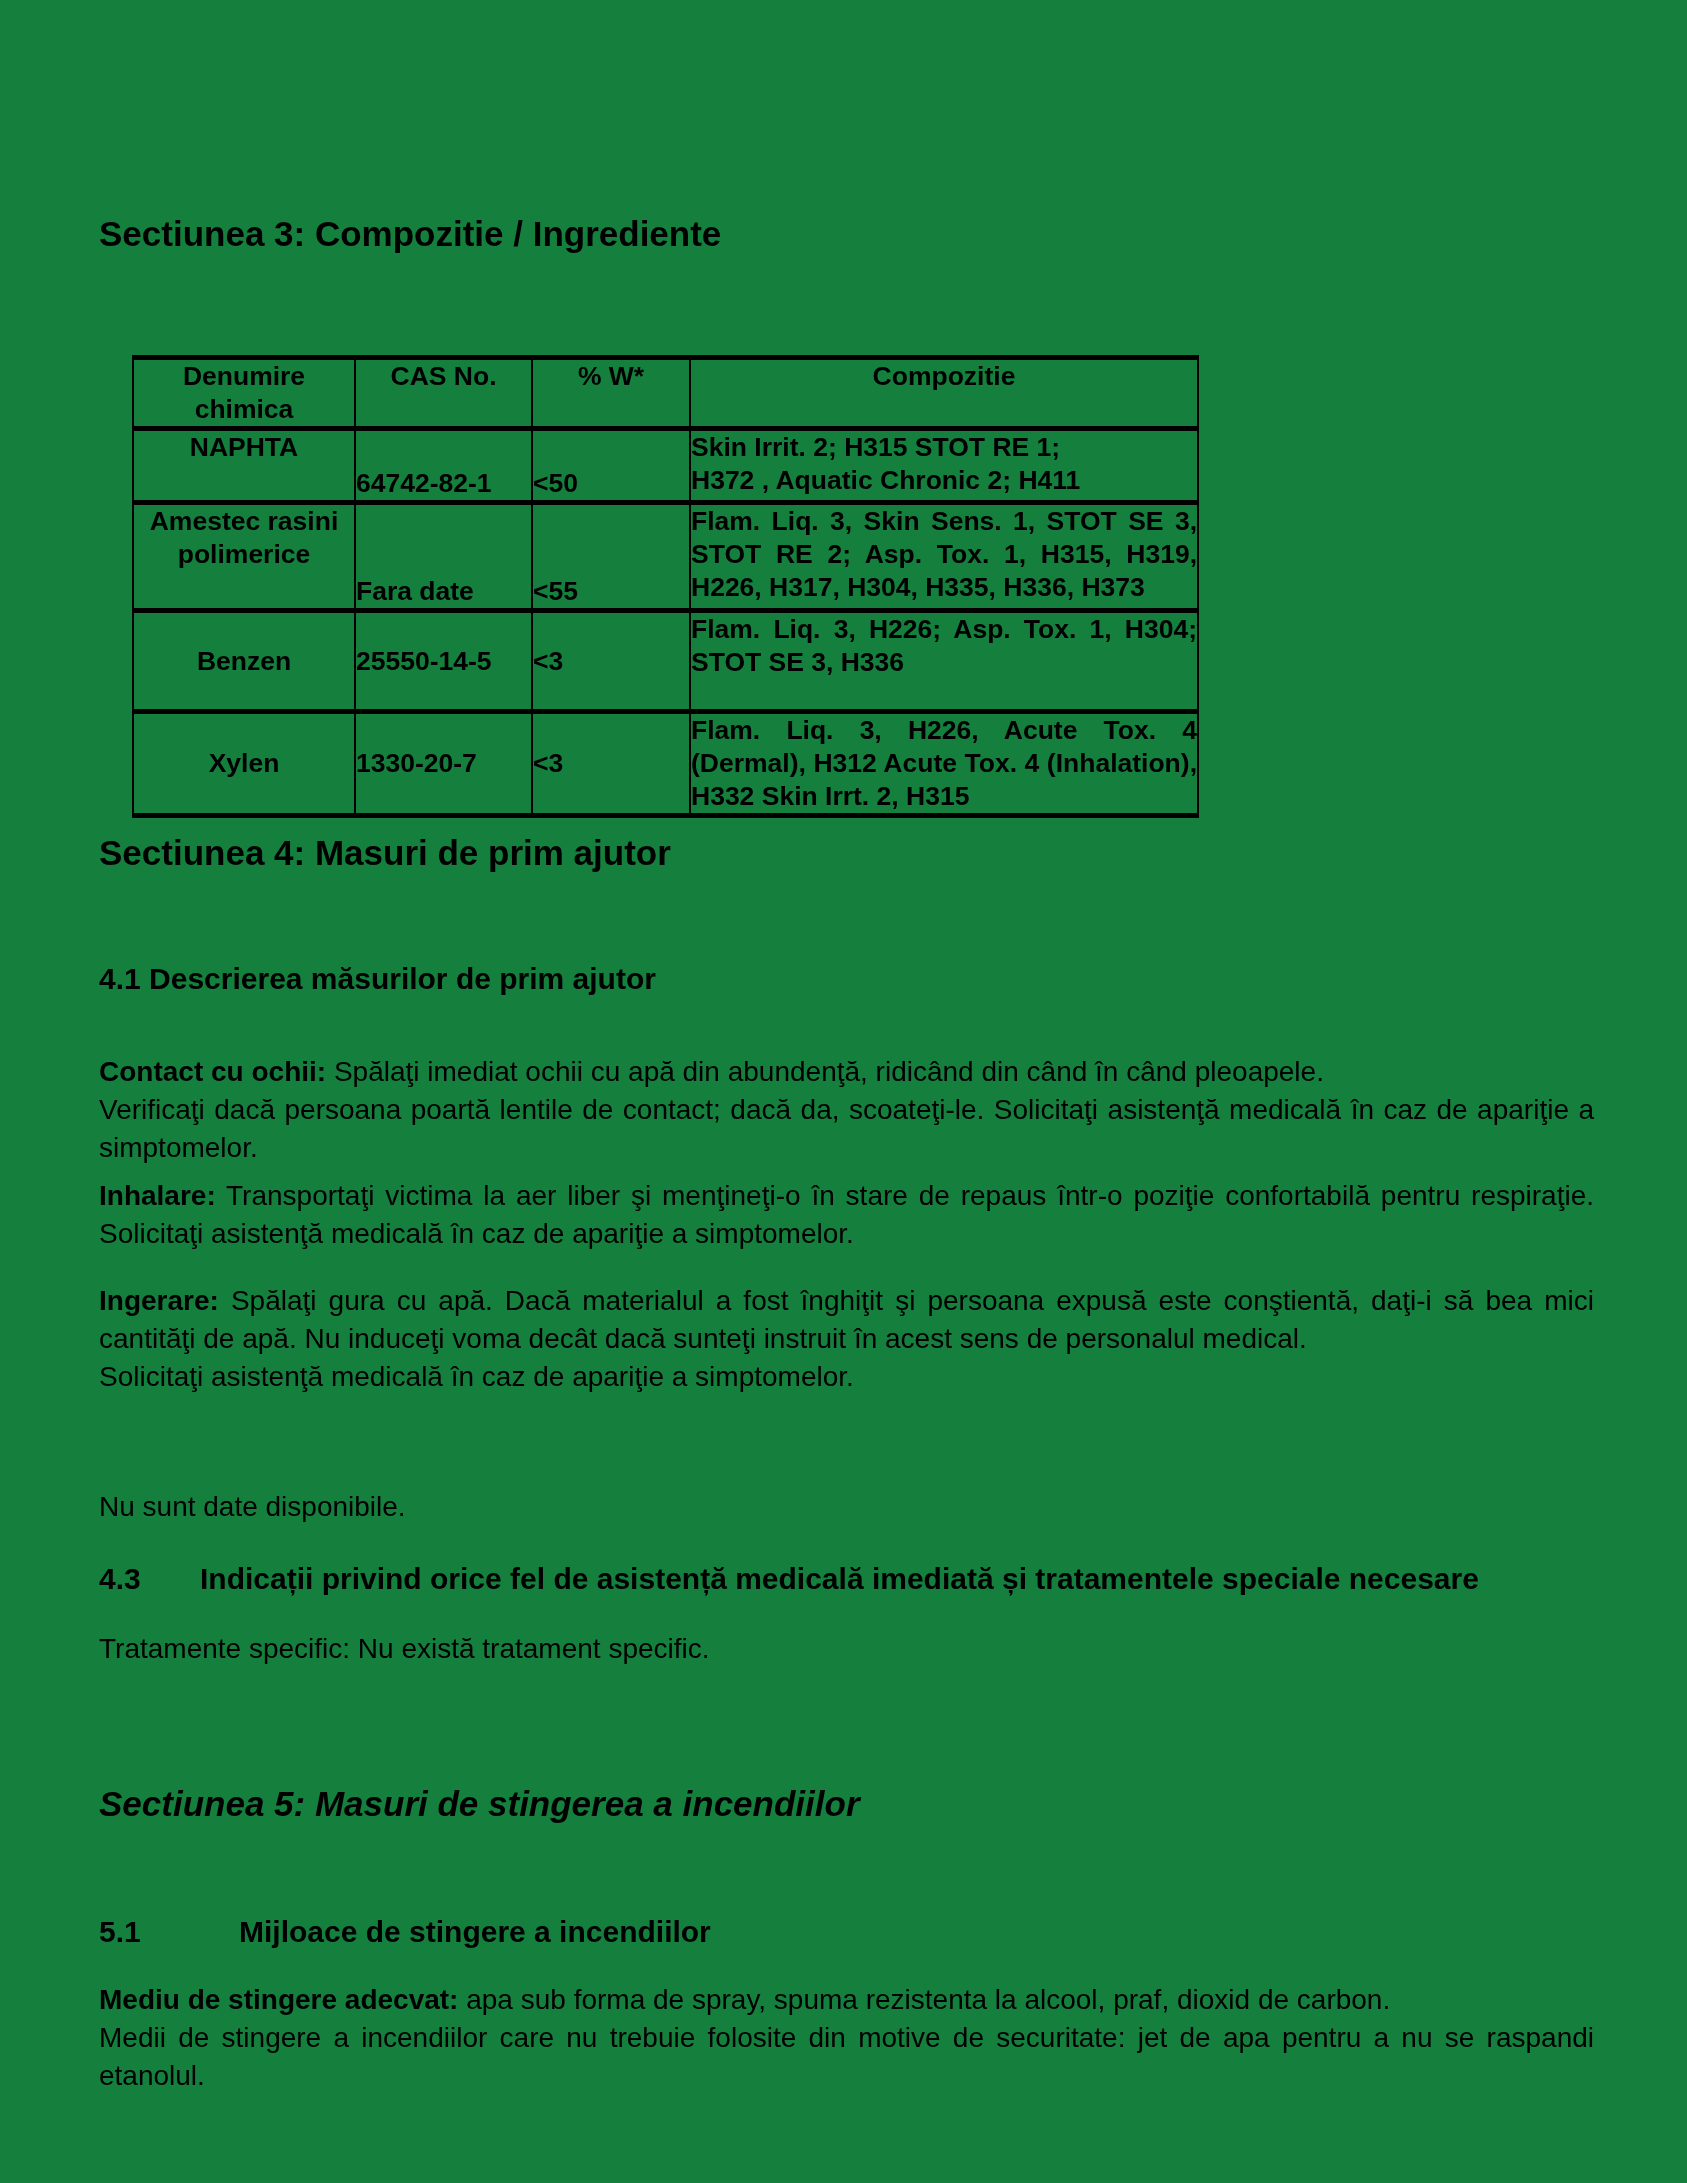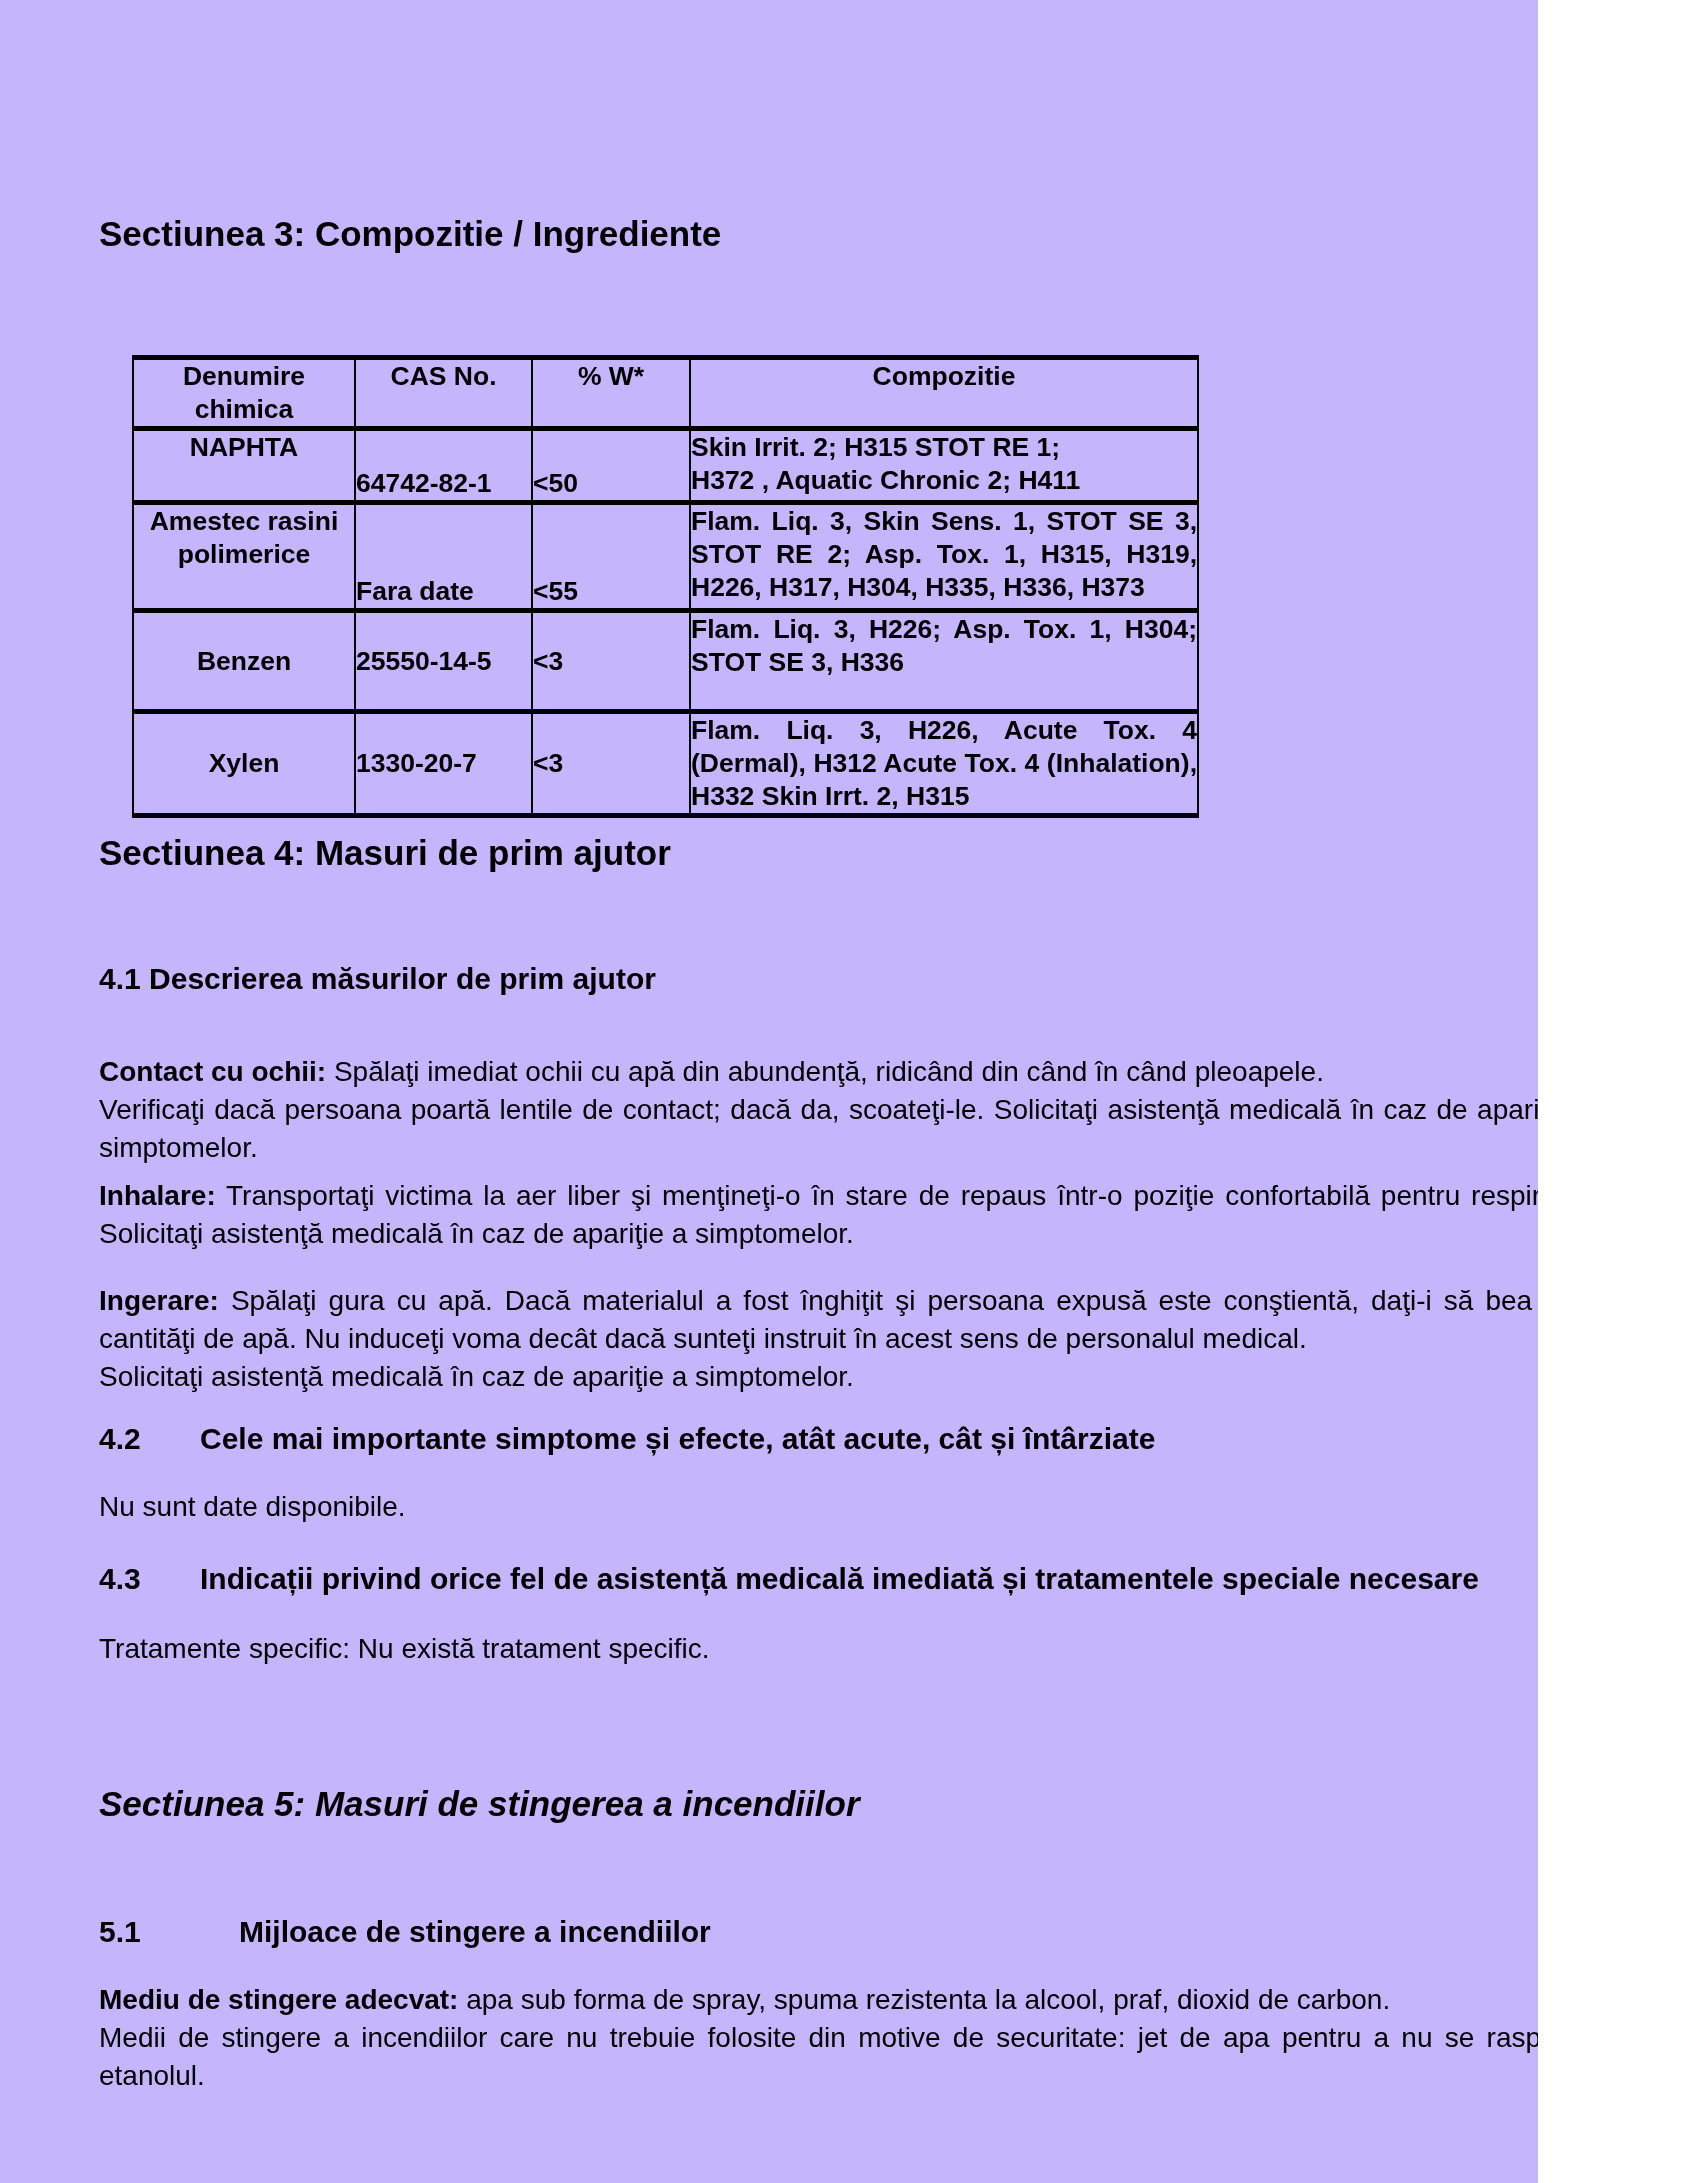--- a/index.html
+++ b/index.html
@@ -1,21 +1,21 @@
 <!DOCTYPE html>
 <html style="font-size:10.6px"><head>
 <meta charset="utf-8">
 <style>
   html,body{margin:0;padding:0;background:#ffffff;}
   body{
     width:1687px;height:2183px;
     font-family:"Liberation Sans","DejaVu Sans",sans-serif;
     color:#000;
   }
-  .page{position:relative;width:1538px;height:2183px;overflow:hidden;background:#c4b5fd;}
+  .page{position:relative;width:1687px;height:2183px;overflow:hidden;background:#15803d;}
 
   
   .h-sec{
     position:absolute;left:99px;margin:0;
     font-size:35px;font-weight:bold;line-height:42px;white-space:nowrap;
   }
   
   .h-sub{
     position:absolute;left:99px;margin:0;
     font-size:30px;font-weight:bold;line-height:38px;white-space:nowrap;
@@ -114,24 +114,20 @@
   <h2 class="h-sub" style="top:960px;">4.1 Descrierea măsurilor de prim ajutor</h2>
 
   <p class="body-p" style="top:1053px;"><b>Contact cu ochii:</b><span> Spălaţi imediat ochii cu apă din abundenţă, ridicând din când în când pleoapele.
 Verificaţi dacă persoana poartă lentile de contact; dacă da, scoateţi-le. Solicitaţi asistenţă medicală în caz de apariţie a simptomelor.</span></p>
 
   <p class="body-p" style="top:1177px;"><b>Inhalare:</b><span> Transportaţi victima la aer liber şi menţineţi-o în stare de repaus într-o poziţie confortabilă pentru respiraţie. Solicitaţi asistenţă medicală în caz de apariţie a simptomelor.</span></p>
 
   <p class="body-p" style="top:1282px;"><b>Ingerare:</b><span> Spălaţi gura cu apă. Dacă materialul a fost înghiţit şi persoana expusă este conştientă, daţi-i să bea mici cantităţi de apă. Nu induceţi voma decât dacă sunteţi instruit în acest sens de personalul medical.
 Solicitaţi asistenţă medicală în caz de apariţie a simptomelor.</span></p>
 
-  <h2 class="h-sub tabbed" style="top:1420px;">
-    <span class="num">4.2</span>
-    <span>Cele mai importante simptome și efecte, atât acute, cât și întârziate</span>
-  </h2>
 
   <p class="body-p" style="top:1488px;">Nu sunt date disponibile.</p>
 
   <h2 class="h-sub tabbed" style="top:1560px;">
     <span class="num">4.3</span>
     <span>Indicații privind orice fel de asistență medicală imediată și tratamentele speciale necesare</span>
   </h2>
 
   <p class="body-p" style="top:1630px;">Tratamente specific: Nu există tratament specific.</p>
 

